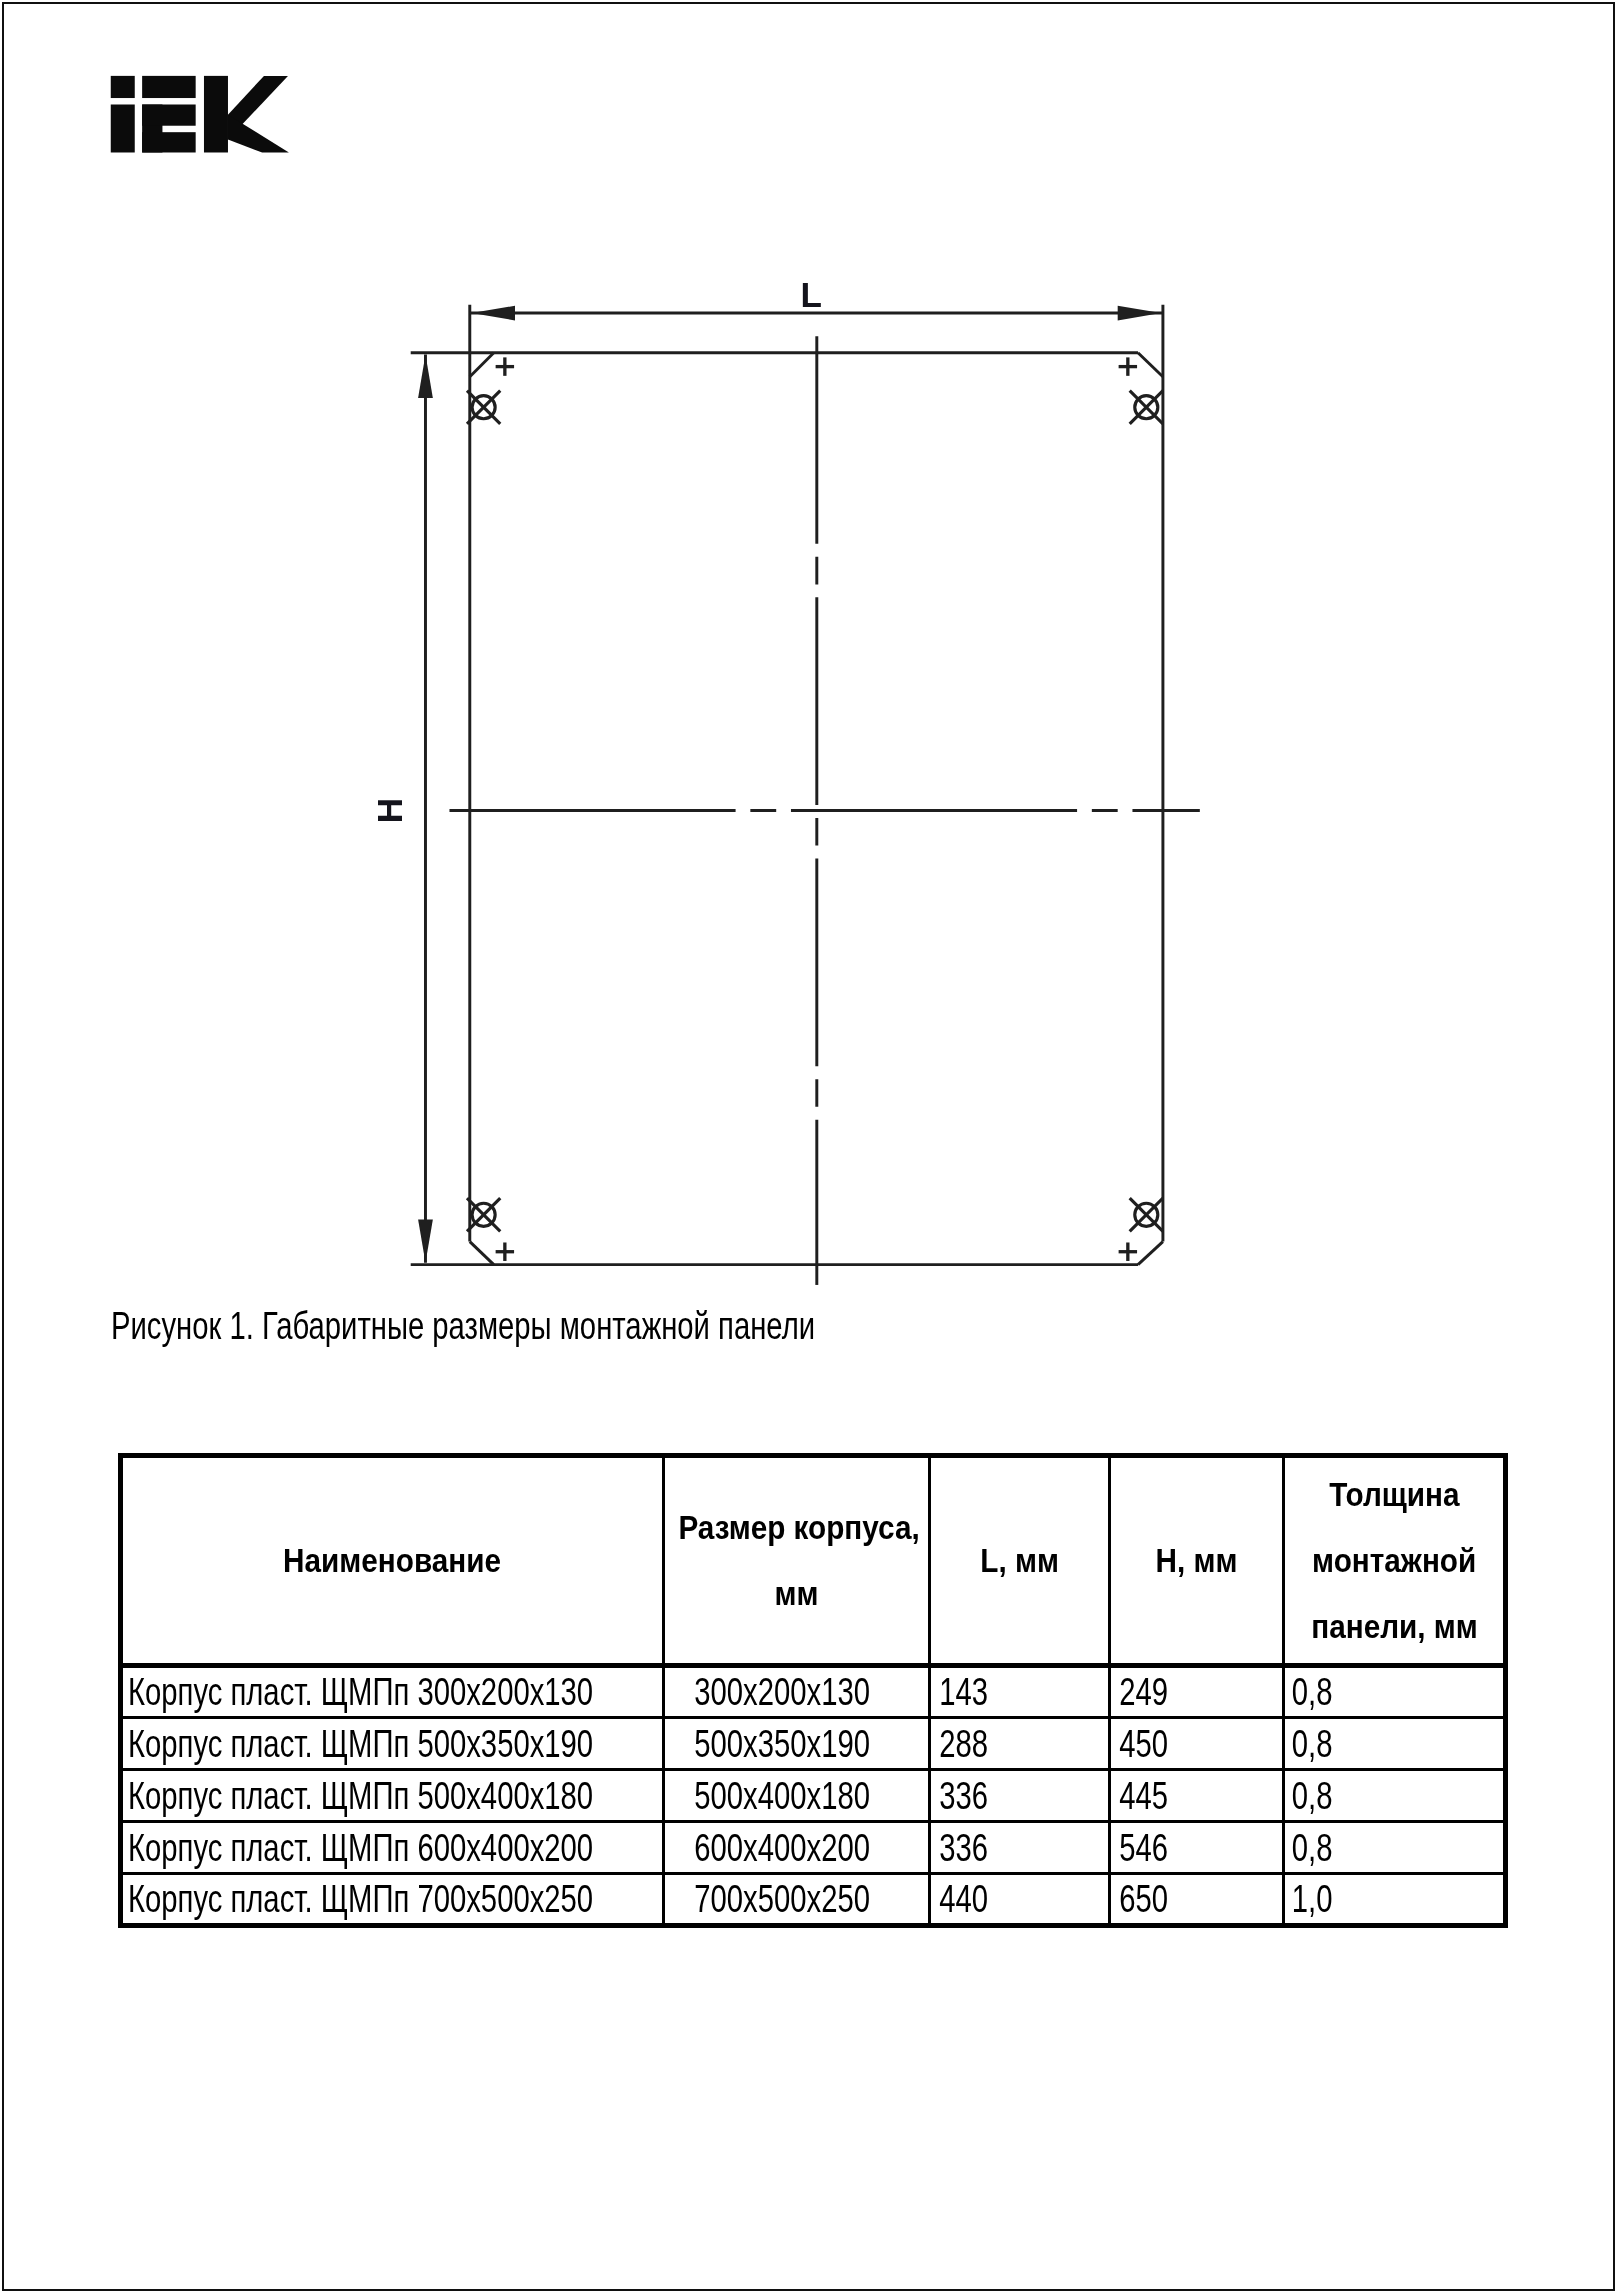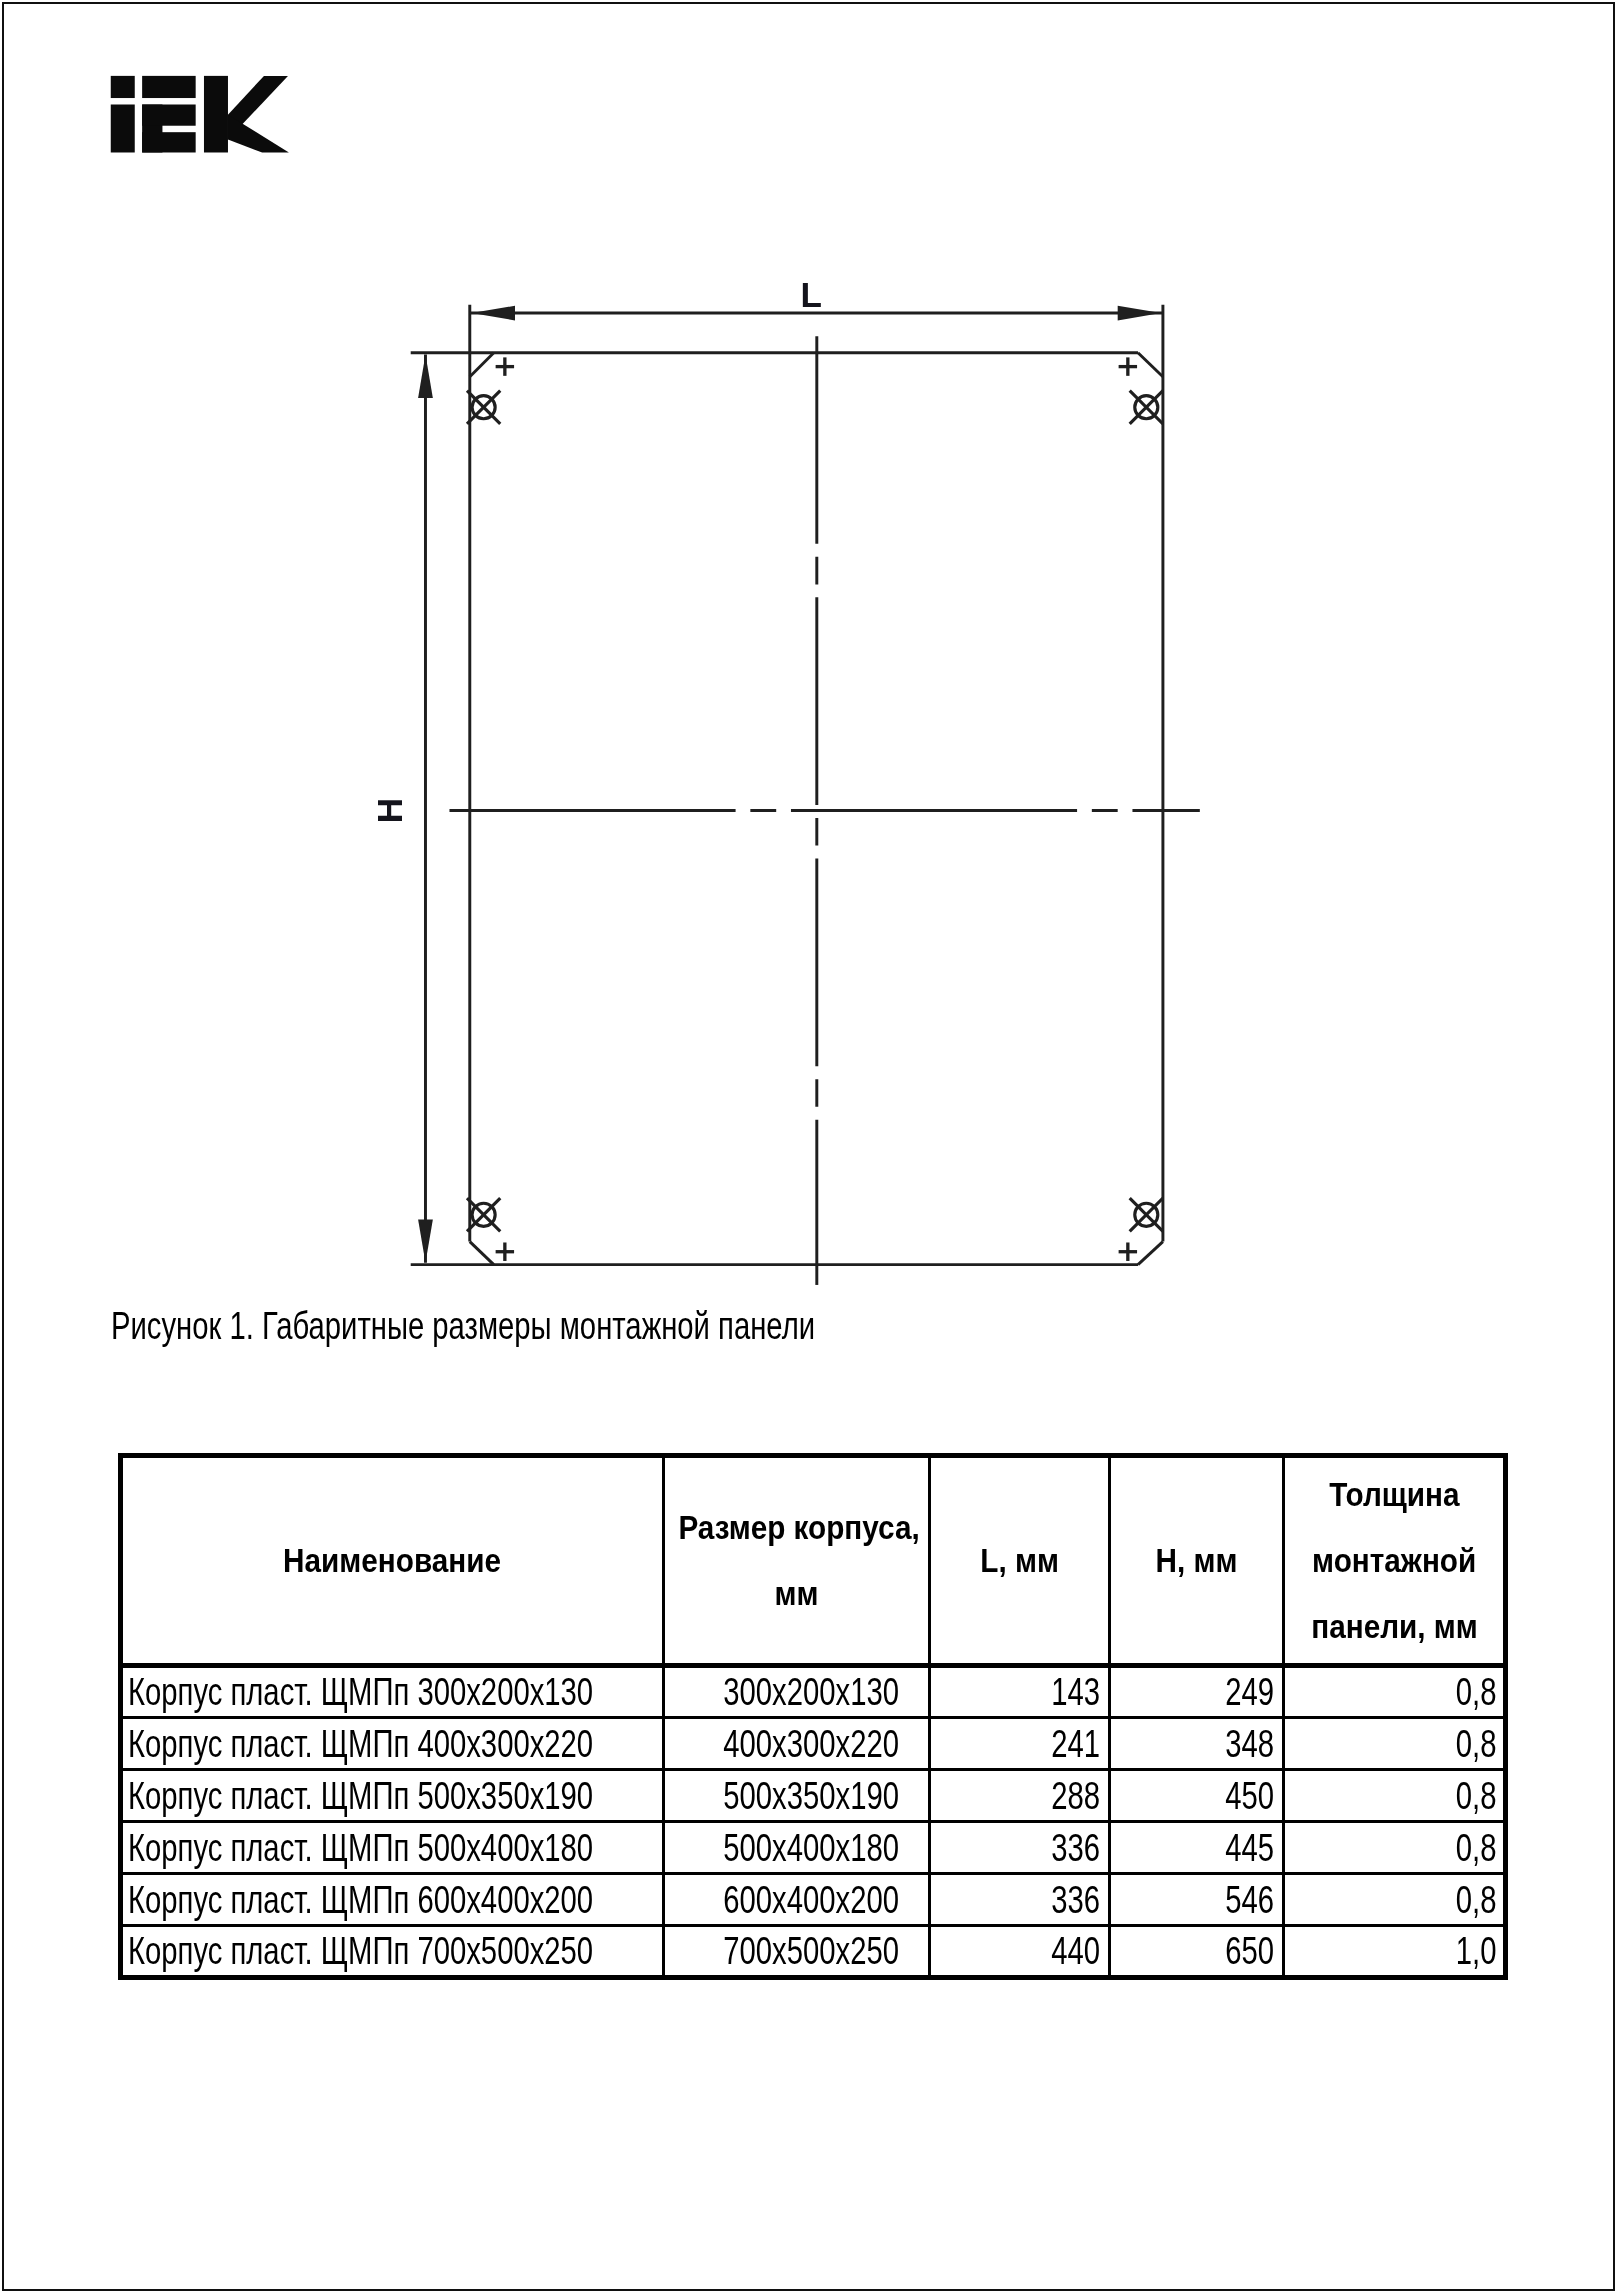--- a/index.html
+++ b/index.html
@@ -16,21 +16,21 @@
   table.dims { position:absolute; left:118px; top:1453px; width:1384px;
                border-collapse:collapse; table-layout:fixed; background:#fff; }
   .dims th, .dims td { border:3.7px solid #000; padding:0; }
   table.dims { border:5.5px solid #000; }
   .dims thead th { border-bottom-width:5.5px; }
   .dims thead tr { height:210px; }
   .dims tbody tr { height:52px; }
   .dims th { font-weight:bold; font-size:33px; vertical-align:middle; text-align:center; }
   .hline { text-align:center; line-height:66px; white-space:nowrap; }
   .hl { display:inline-block; transform:scaleX(0.9); transform-origin:center center; }
-  .dims td { font-size:39px; text-align:right; vertical-align:middle; }
+  .dims td { font-size:39px; text-align:left; vertical-align:middle; }
   .dims td.left { text-align:left; padding-left:4.6px;text-decoration:underline; }
 
   svg text { font-family:"Liberation Sans", sans-serif; }
 </style>
 </head>
 <body>
 
 <div class="page">
 
   <svg class="art" width="1617" height="2293" viewBox="0 0 1752 2484">
@@ -149,27 +149,20 @@
     </thead>
     <tbody>
       <tr>
         <td class="left"><span class="cnd">Корпус пласт. ЩМПп 300х200х130</span></td>
         <td><span class="cndc">300х200х130</span></td>
         <td><span class="cndc">143</span></td>
         <td><span class="cndc">249</span></td>
         <td><span class="cndc">0,8</span></td>
       </tr>
       <tr>
-        <td class="left"><span class="cnd">Корпус пласт. ЩМПп 400х300х220</span></td>
-        <td><span class="cndc">400х300х220</span></td>
-        <td><span class="cndc">241</span></td>
-        <td><span class="cndc">348</span></td>
-        <td><span class="cndc">0,8</span></td>
-      </tr>
-      <tr>
         <td class="left"><span class="cnd">Корпус пласт. ЩМПп 500х350х190</span></td>
         <td><span class="cndc">500х350х190</span></td>
         <td><span class="cndc">288</span></td>
         <td><span class="cndc">450</span></td>
         <td><span class="cndc">0,8</span></td>
       </tr>
       <tr>
         <td class="left"><span class="cnd">Корпус пласт. ЩМПп 500х400х180</span></td>
         <td><span class="cndc">500х400х180</span></td>
         <td><span class="cndc">336</span></td>

